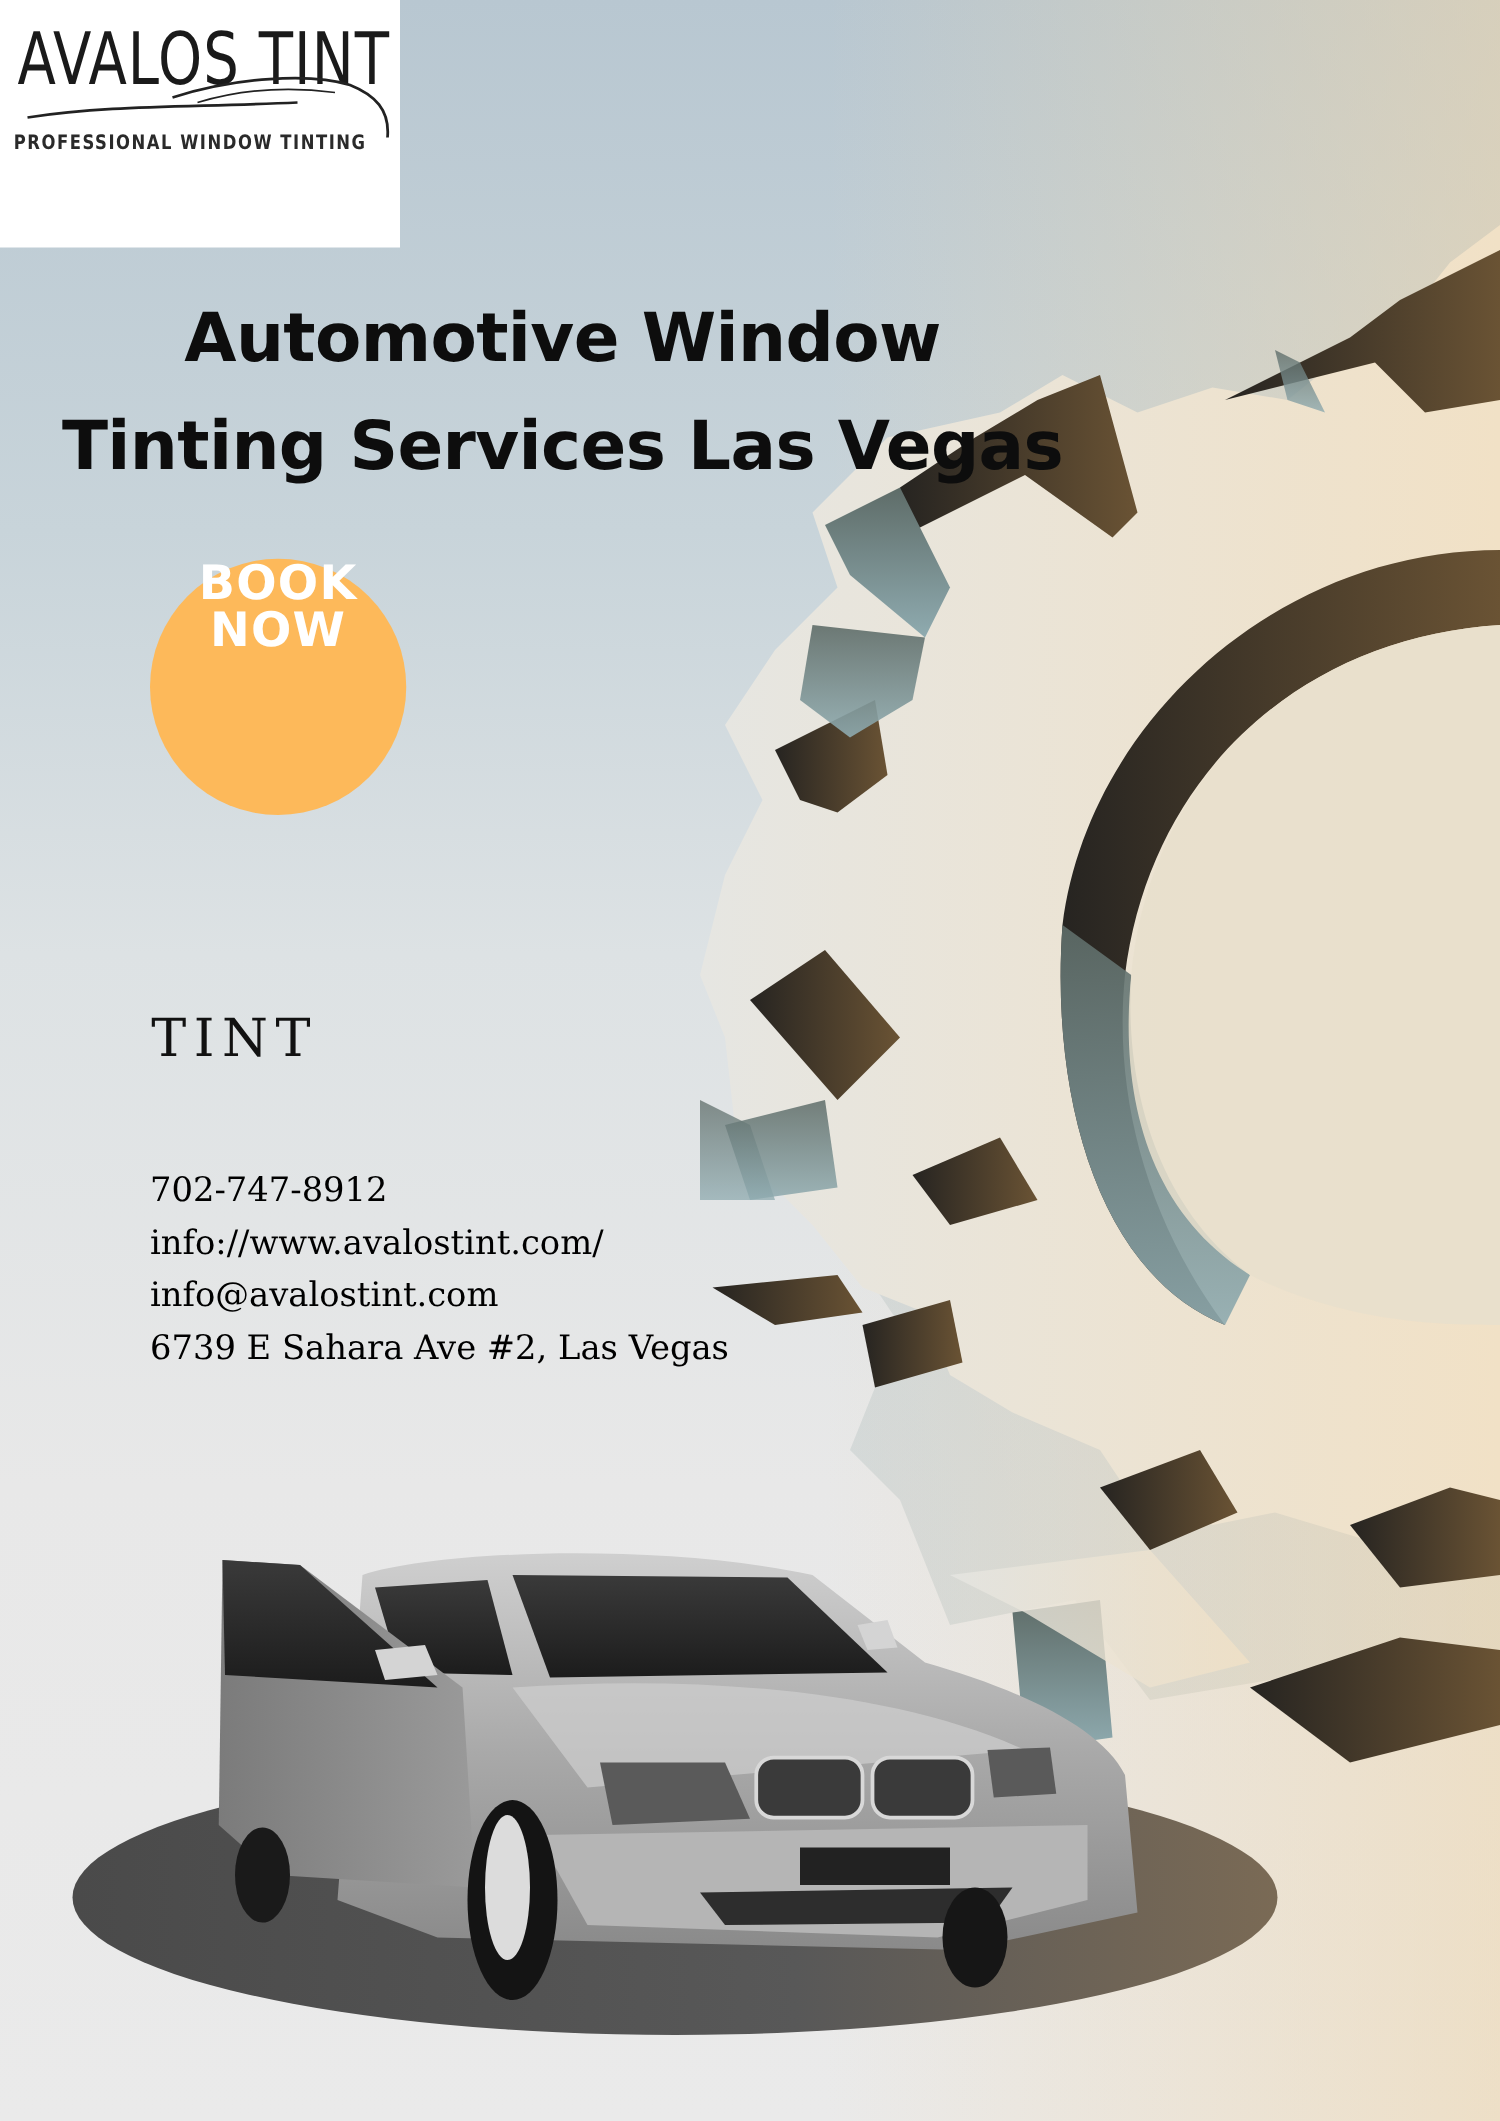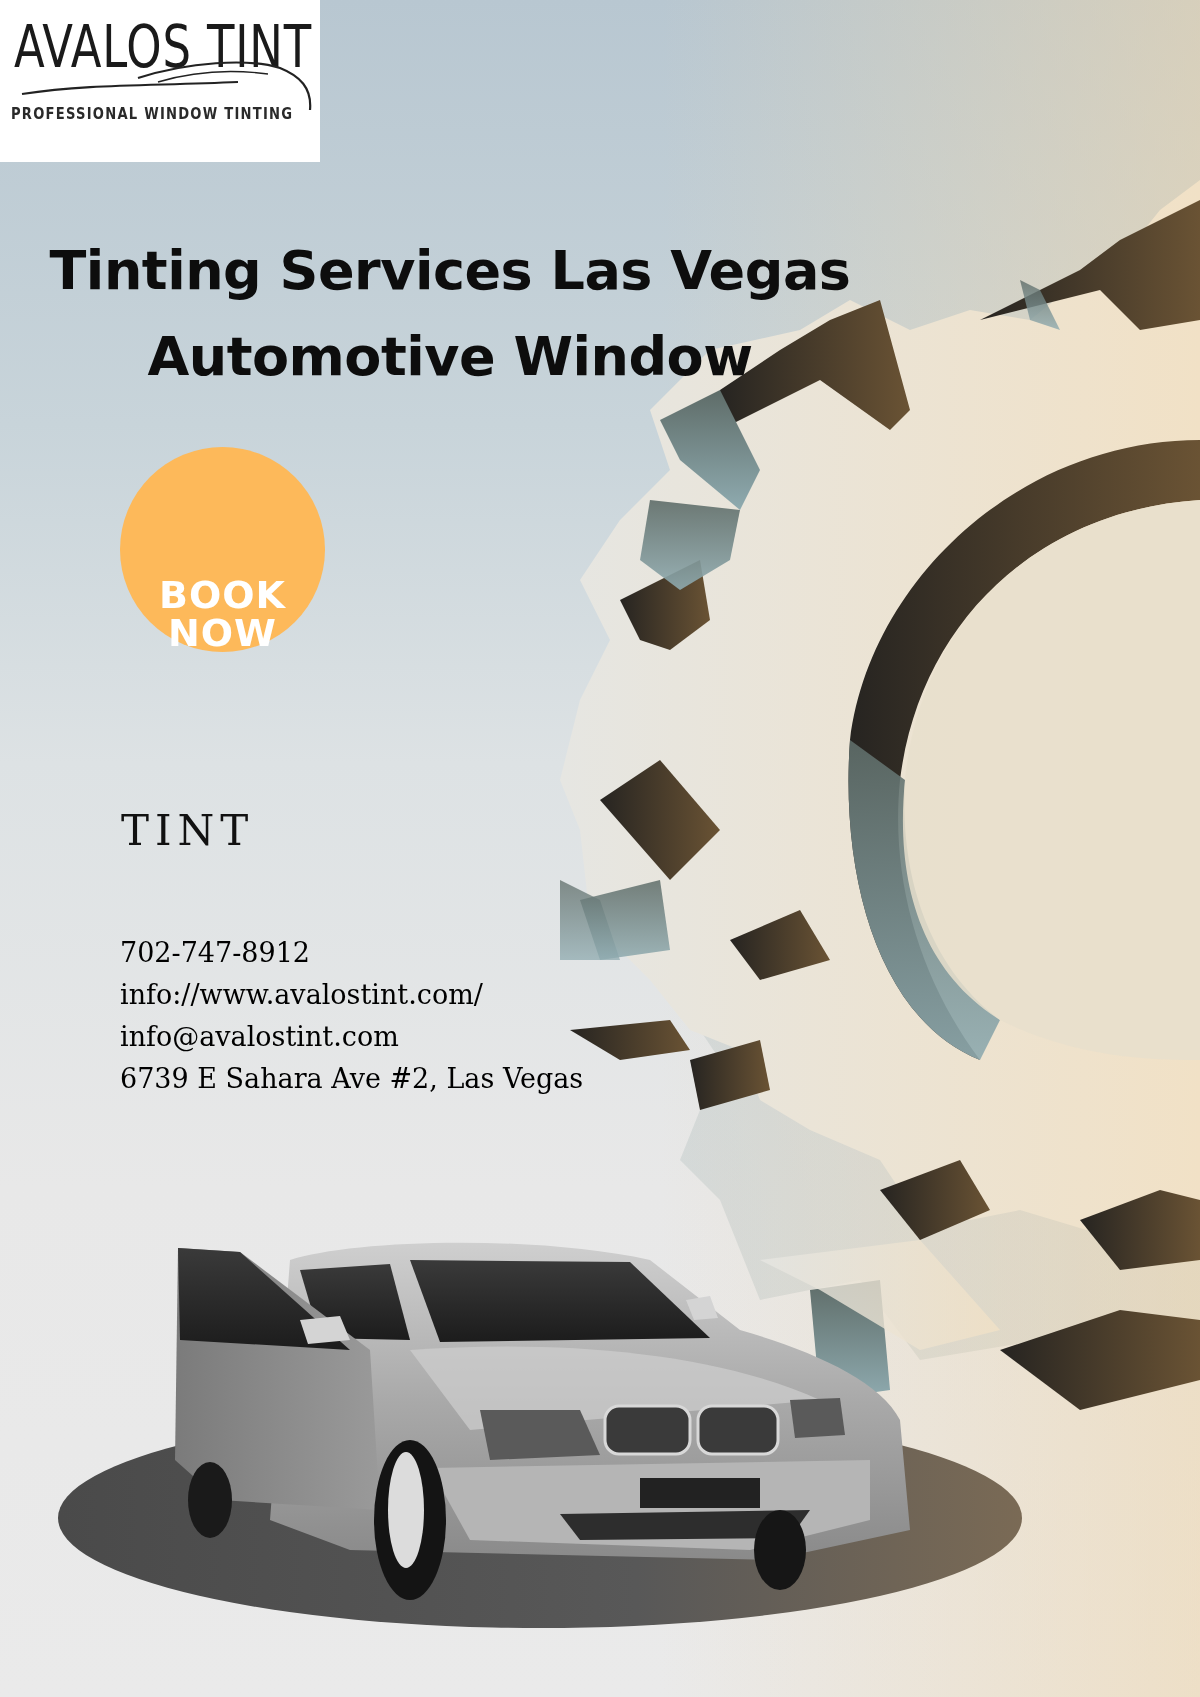--- a/index.html
+++ b/index.html
@@ -8,21 +8,21 @@
       position: relative;
       font-family: "DejaVu Sans", sans-serif;
       background:
         linear-gradient(90deg, rgba(255,255,255,0) 0%, rgba(255,255,255,0) 55%, rgba(240,214,170,0.55) 100%),
         linear-gradient(180deg, #b8c7d1 0%, #c8d4da 25%, #dde2e4 45%, #e8e8e8 70%, #eaeaea 100%);
     }
     .poster { position: absolute; inset: 0; }
 
     
     .logo {
-      position: absolute; left: 0; top: 0; width: 320px; height: 162px;
+      position: absolute; left: 0; top: 0; width: 320px; height: 198px;
       background: #ffffff;
     }
     .logo-wordmark {
       position: absolute; left: 14px; top: 18px;
       font-family: "DejaVu Sans Condensed", "DejaVu Sans", sans-serif;
       font-stretch: condensed;
       font-size: 58px; font-weight: 500; letter-spacing: 1px;
       color: #1a1a1a; line-height: 1;
       transform: scaleX(0.86); transform-origin: left top;
       white-space: nowrap;
@@ -47,21 +47,21 @@
     .headline span { display: block; }
 
     
     .gear-wrap { position: absolute; left: 560px; top: 180px; width: 640px; height: 1300px; }
 
     
     .book-btn {
       position: absolute; left: 120px; top: 447px;
       width: 205px; height: 205px; border-radius: 50%;
       background: #fdb95a;
-      display: flex; flex-direction: column; align-items: center; justify-content: flex-end;
+      display: flex; flex-direction: column; align-items: center; justify-content: flex-start;
       color: #ffffff; cursor: pointer; border: none;
       font-family: "DejaVu Sans", sans-serif; font-weight: 700;
       font-size: 38px; line-height: 38px; letter-spacing: 1px;
     }
 
     
     .info-title {
       position: absolute; left: 121px; top: 805px;
       font-family: "DejaVu Serif", serif; font-weight: 400;
       font-size: 42px; line-height: 52px; letter-spacing: 6px;
@@ -140,22 +140,22 @@
 
       <path d="M320 1010 L400 980 L430 1030 L360 1060 Z" fill="url(#dark)"></path>
       <path d="M520 1040 L600 1010 L640 1020 L640 1080 L560 1090 Z" fill="url(#dark)"></path>
       <path d="M250 1110 L320 1100 L330 1210 L260 1220 Z" fill="url(#teal)"></path>
       <path d="M440 1170 L560 1130 L640 1140 L640 1200 L520 1230 Z" fill="url(#dark)"></path>
       <path d="M200 1080 L360 1060 L440 1150 L360 1170 L260 1110 Z" fill="url(#face)" opacity="0.8"></path>
     </svg>
   </div>
 
   <h1 class="headline">
+    <span>Automotive Window</span>
     <span>Tinting Services Las Vegas</span>
-    <span>Automotive Window</span>
   </h1>
 
   <button class="book-btn">
     <span>BOOK</span>
     <span>NOW</span>
   </button>
 
   <h2 class="info-title">
     <span>TINT</span>
   </h2>

